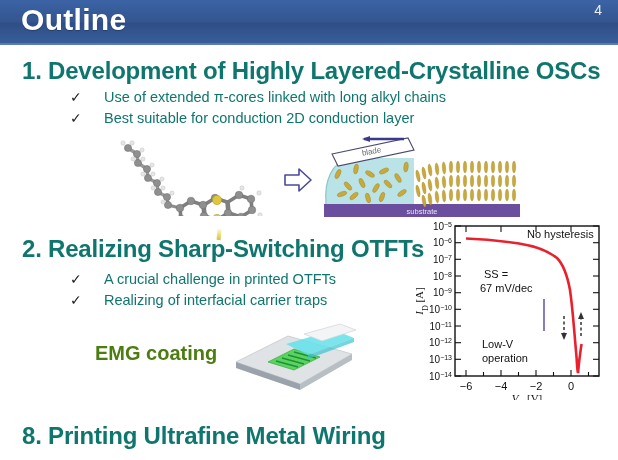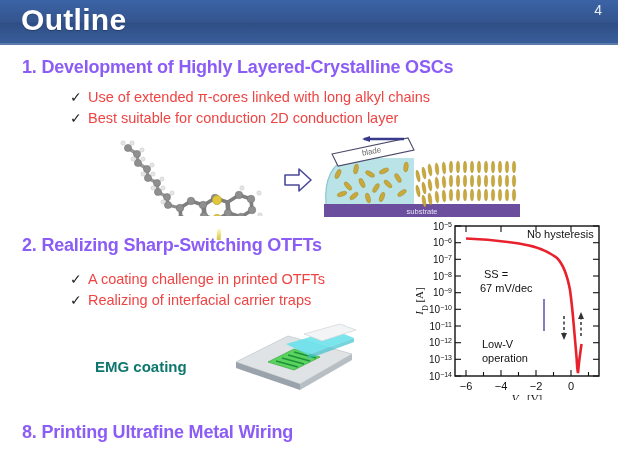--- a/index.html
+++ b/index.html
@@ -29,21 +29,21 @@
     text-shadow:0 1px 1px rgba(0,0,0,.25);
   }
   .page-no{
     position:absolute;right:16px;top:2px;
     font-size:14px;color:#e9eef7;font-weight:normal;
   }
 
   
   .heading{
     position:absolute;
-    font-size:18px;font-weight:bold;color:#8b5cf6;
+    font-size:24px;font-weight:bold;color:#0f766e;
     letter-spacing:-.2px;white-space:nowrap;
   }
   .h1{left:22px;top:57px;}
   .h2{left:22px;top:235px;text-align:right;}
   .h3{left:22px;top:422px;}
 
   
   .cursor-artifact{
     position:absolute;left:217px;top:229px;width:4px;height:11px;
     background:linear-gradient(180deg,#fdf9d0 0%,#e8d96a 60%,#cfc04f 100%);
@@ -51,33 +51,33 @@
   }
 
   
   .bullets{position:absolute;}
   .b1{left:70px;top:88px;}
   .b2{left:70px;top:270px;}
   .bullet-row{display:flex;align-items:flex-start;margin-bottom:2px;}
   .check{
     width:18px;font-size:14px;color:#222;line-height:19px;flex:0 0 18px;
   }
-  .bullet-text{font-size:14.5px;color:#ef4444;line-height:19px;white-space:nowrap;}
+  .bullet-text{font-size:14.5px;color:#0f766e;line-height:19px;white-space:nowrap;margin-left:16px;}
 
   
   .molecule{position:absolute;left:118px;top:138px;width:160px;height:78px;}
   .arrow-block{position:absolute;left:283px;top:166px;width:30px;height:28px;}
 
   
   .blade-fig{position:absolute;left:318px;top:136px;width:208px;height:86px;}
 
   
   .emg-label{
-    position:absolute;left:95px;top:358px;
-    font-size:15px;font-weight:bold;color:#0f766e;white-space:nowrap;
+    position:absolute;left:95px;top:342px;
+    font-size:20px;font-weight:bold;color:#4d7c0f;white-space:nowrap;
   }
   .device-fig{position:absolute;left:228px;top:322px;width:130px;height:72px;}
 
   
   .graph{position:absolute;left:409px;top:216px;width:206px;height:184px;}
   .gtext{font-family:"Liberation Sans", sans-serif;}
 </style>
 </head>
 <body>
 
@@ -264,21 +264,21 @@
       </g>
     </svg>
   </div>
 
   <div class="heading h2">2. Realizing Sharp-Switching OTFTs</div>
   <div class="cursor-artifact"></div>
 
   <div class="bullets b2">
     <div class="bullet-row">
       <div class="check">✓</div>
-      <div class="bullet-text">A coating challenge in printed OTFTs</div>
+      <div class="bullet-text">A crucial challenge in printed OTFTs</div>
     </div>
     <div class="bullet-row">
       <div class="check">✓</div>
       <div class="bullet-text">Realizing of interfacial carrier traps</div>
     </div>
   </div>
 
   <div class="emg-label">EMG coating</div>
 
   <div class="device-fig">

